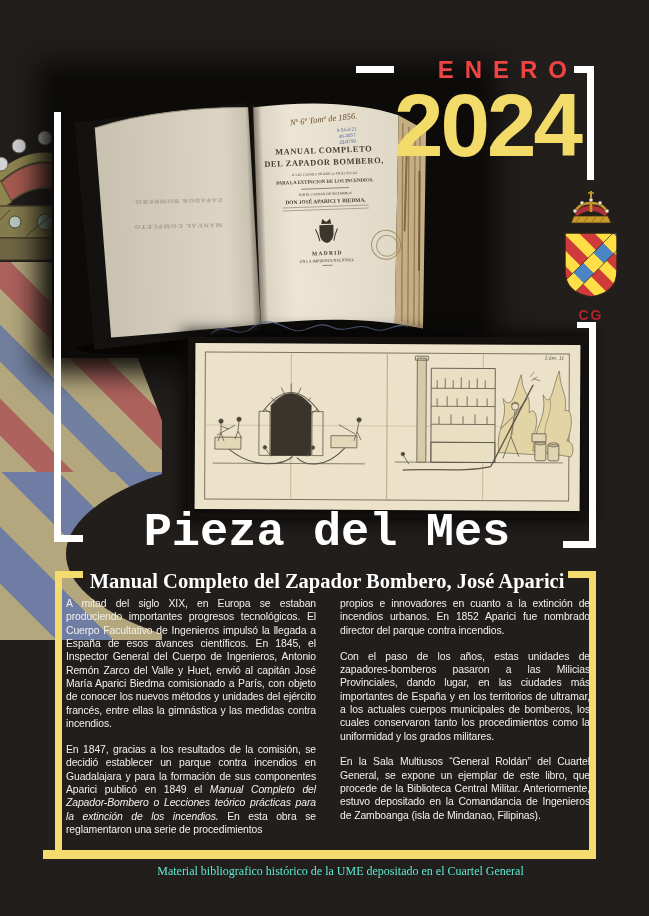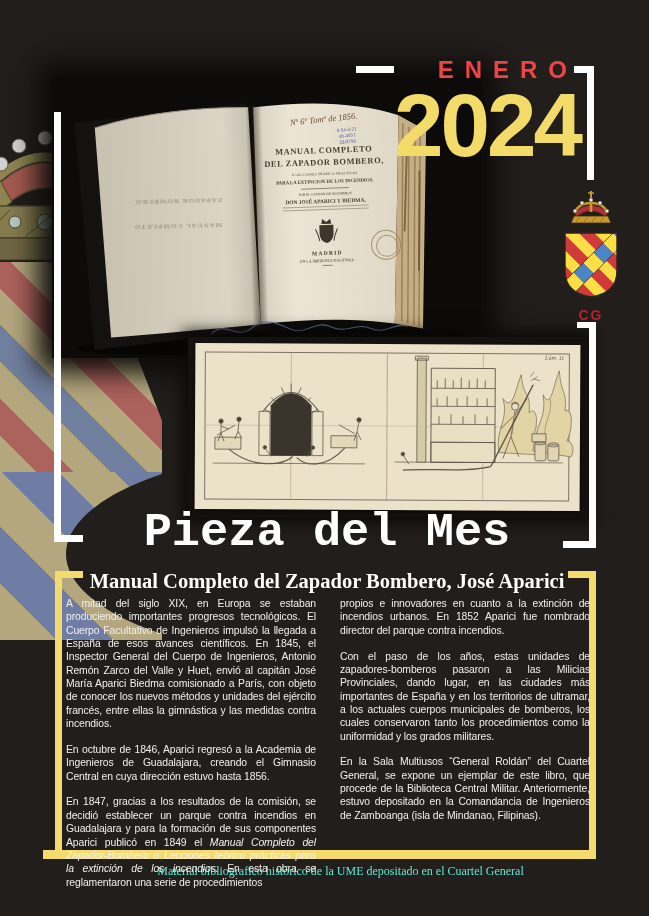--- a/index.html
+++ b/index.html
@@ -321,21 +321,20 @@
 
   <div class="abs yframe" style="left:55px;top:571px;width:7px;height:287px;"></div>
   <div class="abs yframe" style="left:589px;top:571px;width:7px;height:287px;"></div>
   <div class="abs yframe" style="left:55px;top:571px;width:28px;height:7px;"></div>
   <div class="abs yframe" style="left:568px;top:571px;width:28px;height:7px;"></div>
   <div class="abs yframe" style="left:43px;top:850px;width:553px;height:9px;"></div>
 
   <div class="abs cols">
     <div class="col">
         <p><span>A mitad del siglo XIX, en Europa se estaban produciendo importantes progresos tecnológicos. El Cuerpo Facultativo de Ingenieros impulsó la llegada a España de esos avances científicos. En 1845, el Inspector General del Cuerpo de Ingenieros, Antonio Remón Zarco del Valle y Huet, envió al capitán José María Aparici Biedma comisionado a París, con objeto de conocer los nuevos métodos y unidades del ejército francés, entre ellas la gimnástica y las medidas contra incendios.</span></p>
-        <p><span>En octubre de 1846, Aparici regresó a la Academia de Ingenieros de Guadalajara, creando el Gimnasio Central en cuya dirección estuvo hasta 1856.</span></p>
         <p><span>En 1847, gracias a los resultados de la comisión, se decidió establecer un parque contra incendios en Guadalajara y para la formación de sus componentes Aparici publicó en 1849 el </span><span class="it">Manual Completo del Zapador-Bombero o Lecciones teórico prácticas para la extinción de los incendios.</span><span> En esta obra se reglamentaron una serie de procedimientos</span></p>
       </div>
     <div class="col">
         <p><span>propios e innovadores en cuanto a la extinción de incendios urbanos. En 1852 Aparici fue nombrado director del parque contra incendios.</span></p>
         <p><span>Con el paso de los años, estas unidades de zapadores-bomberos pasaron a las Milicias Provinciales, dando lugar, en las ciudades más importantes de España y en los territorios de ultramar, a los actuales cuerpos municipales de bomberos, los cuales conservaron tanto los procedimientos como la uniformidad y los grados militares.</span></p>
         <p><span>En la Sala Multiusos “General Roldán” del Cuartel General, se expone un ejemplar de este libro, que procede de la Biblioteca Central Militar. Anteriormente, estuvo depositado en la Comandancia de Ingenieros de Zamboanga (isla de Mindanao, Filipinas).</span></p>
       </div>
   </div>
 
   <div class="abs caption">Material bibliografico histórico de la UME depositado en el Cuartel General</div>

